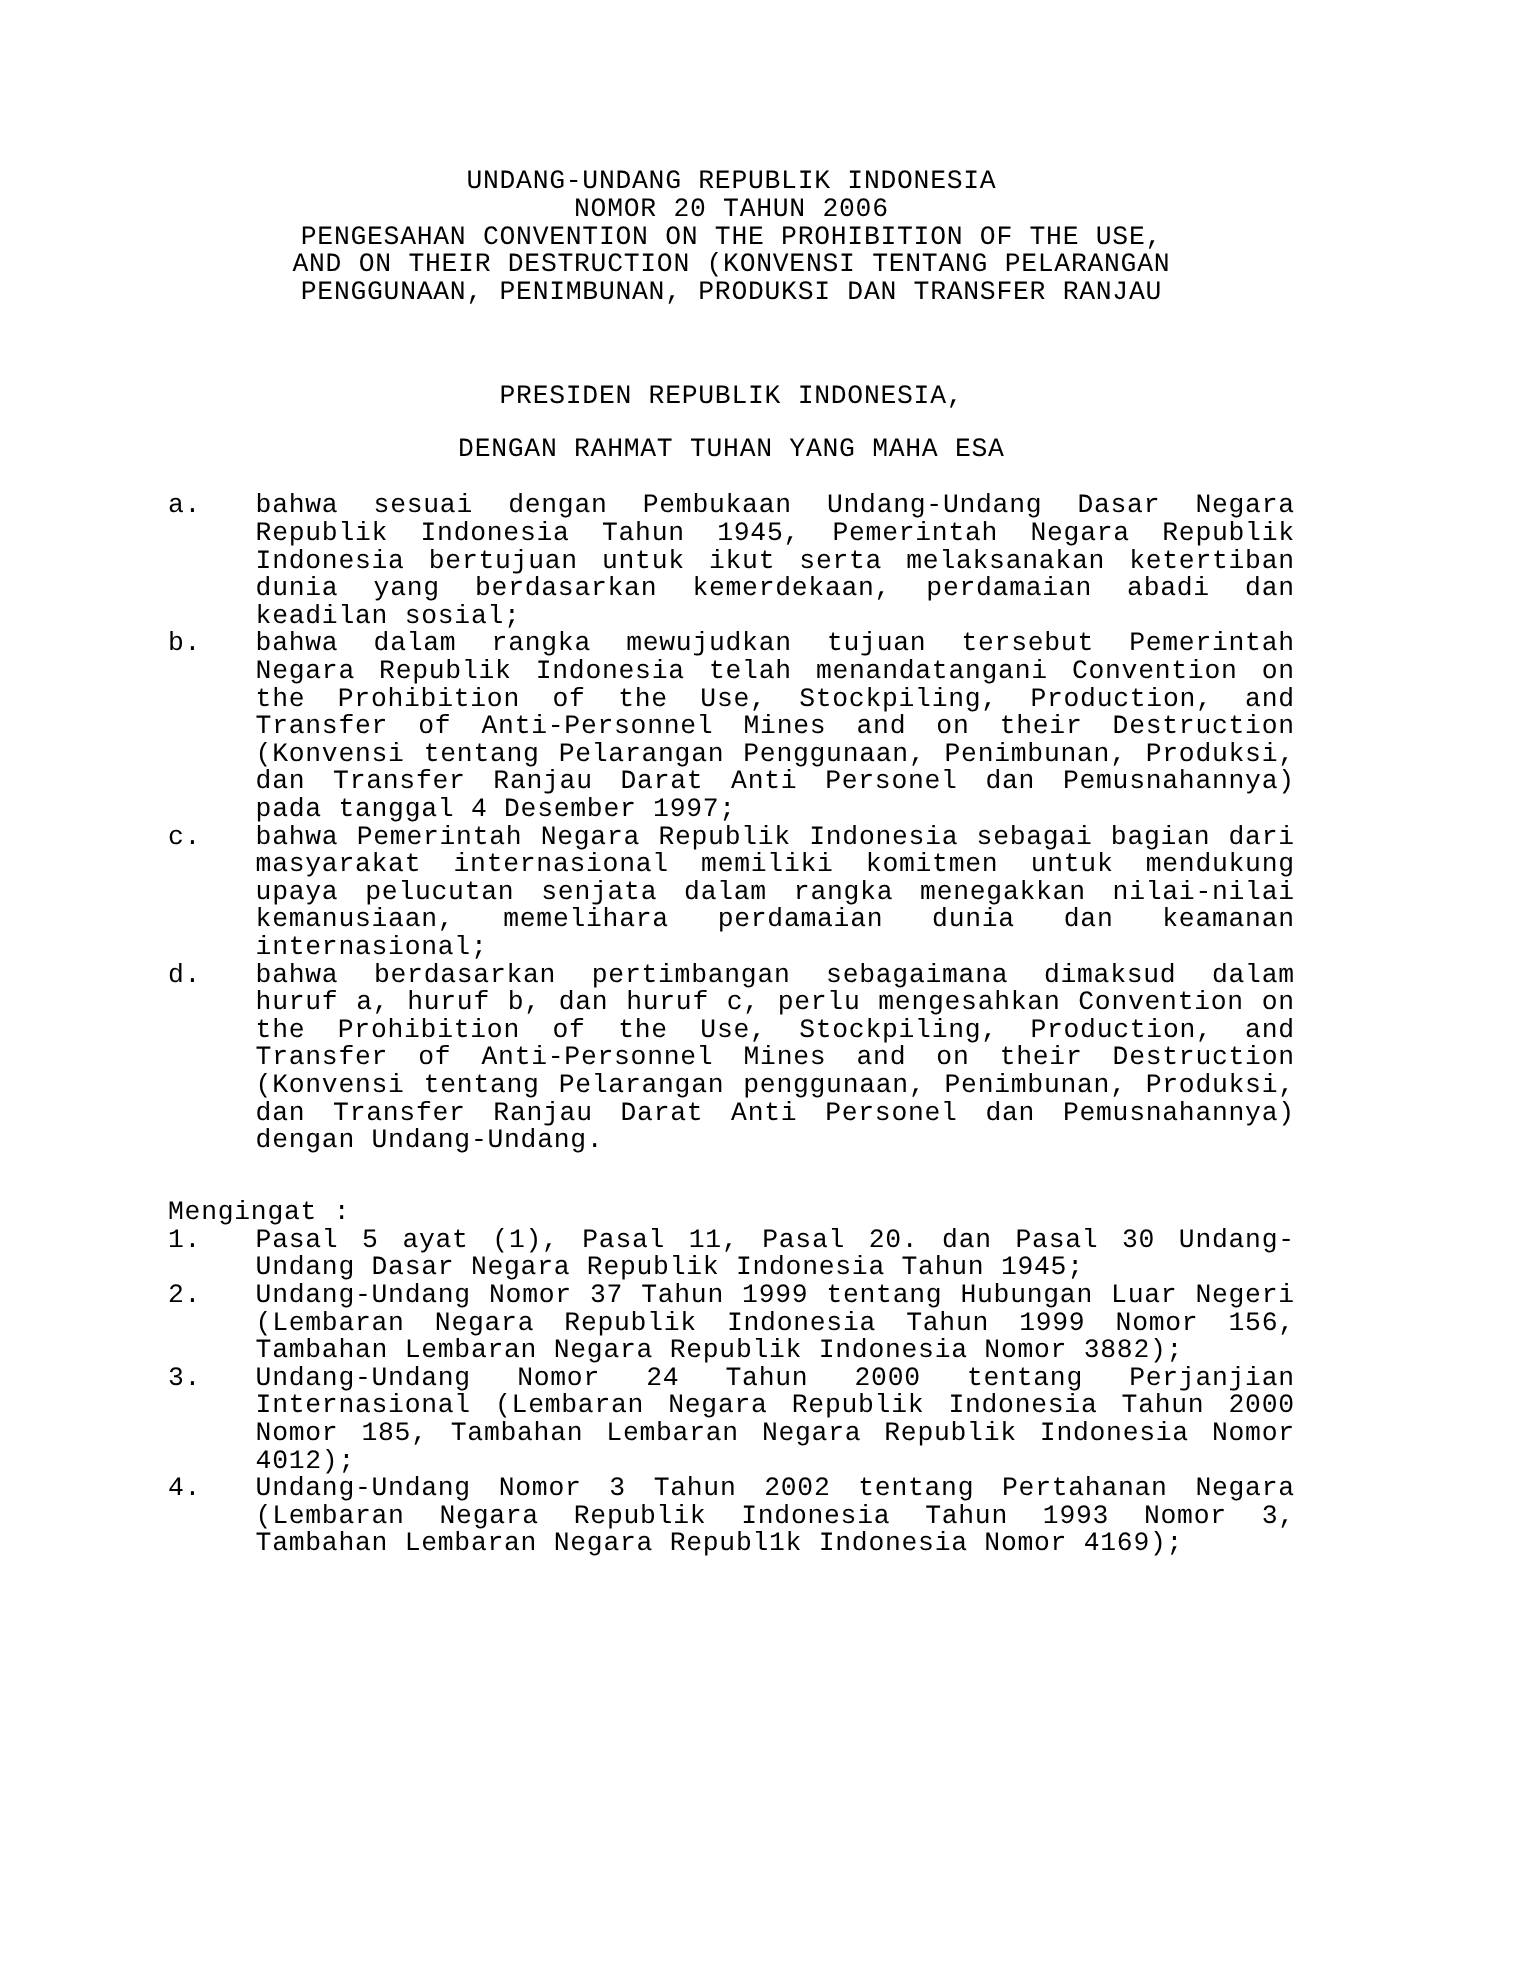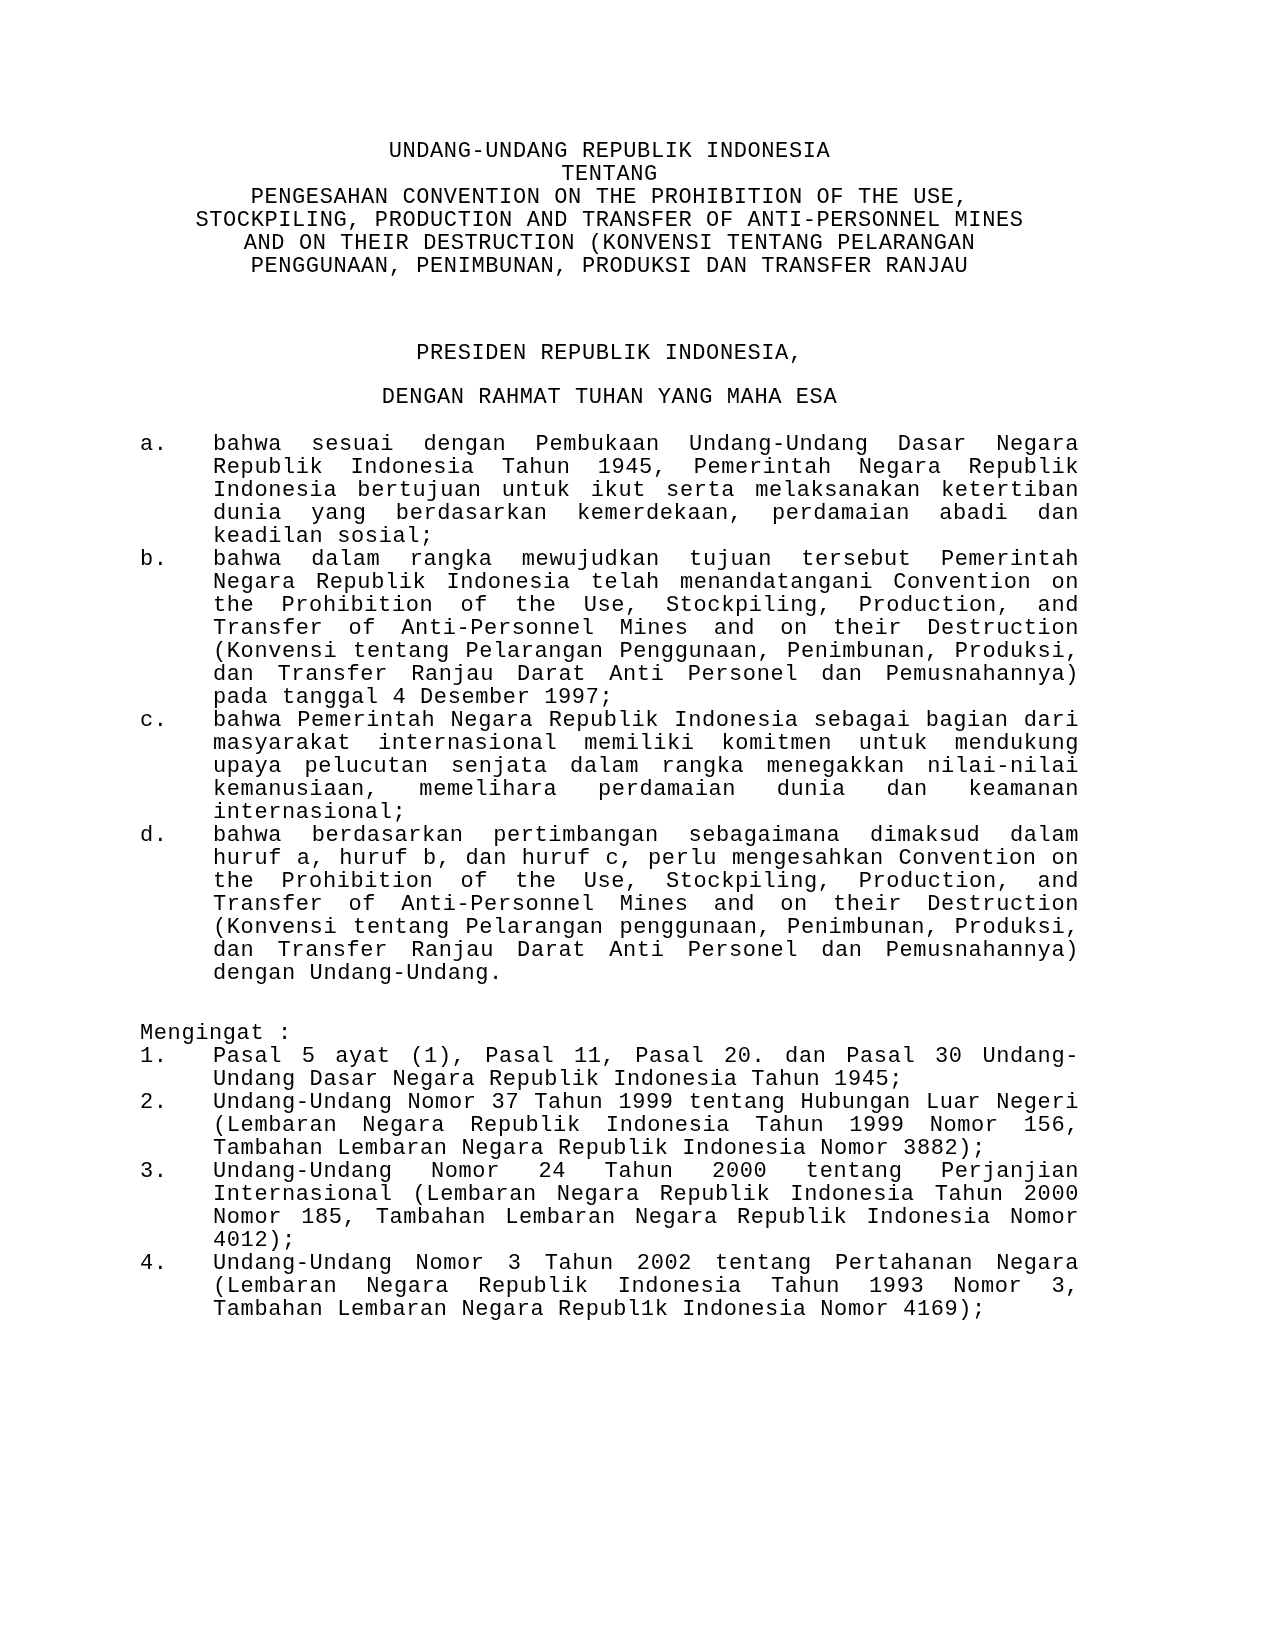--- a/index.html
+++ b/index.html
@@ -38,23 +38,22 @@
   }
   .section-mengingat { margin-top: 37px; }
 </style>
 </head>
 <body>
 
 <div class="page">
 
   <div class="title-block">
     <div class="line">UNDANG-UNDANG REPUBLIK INDONESIA</div>
-    <div class="line">TENTANG</div>
+    <div class="line">NOMOR 20 TAHUN 2006</div>
     <div class="line">PENGESAHAN CONVENTION ON THE PROHIBITION OF THE USE,</div>
-    <div class="line">STOCKPILING, PRODUCTION AND TRANSFER OF ANTI-PERSONNEL MINES</div>
     <div class="line">AND ON THEIR DESTRUCTION (KONVENSI TENTANG PELARANGAN</div>
     <div class="line">PENGGUNAAN, PENIMBUNAN, PRODUKSI DAN TRANSFER RANJAU</div>
   </div>
 
   <div class="center-line authority">PRESIDEN REPUBLIK INDONESIA,</div>
   <div class="center-line invocation">DENGAN RAHMAT TUHAN YANG MAHA ESA</div>
 
   <section class="section-menimbang">
 
     <div class="item">

